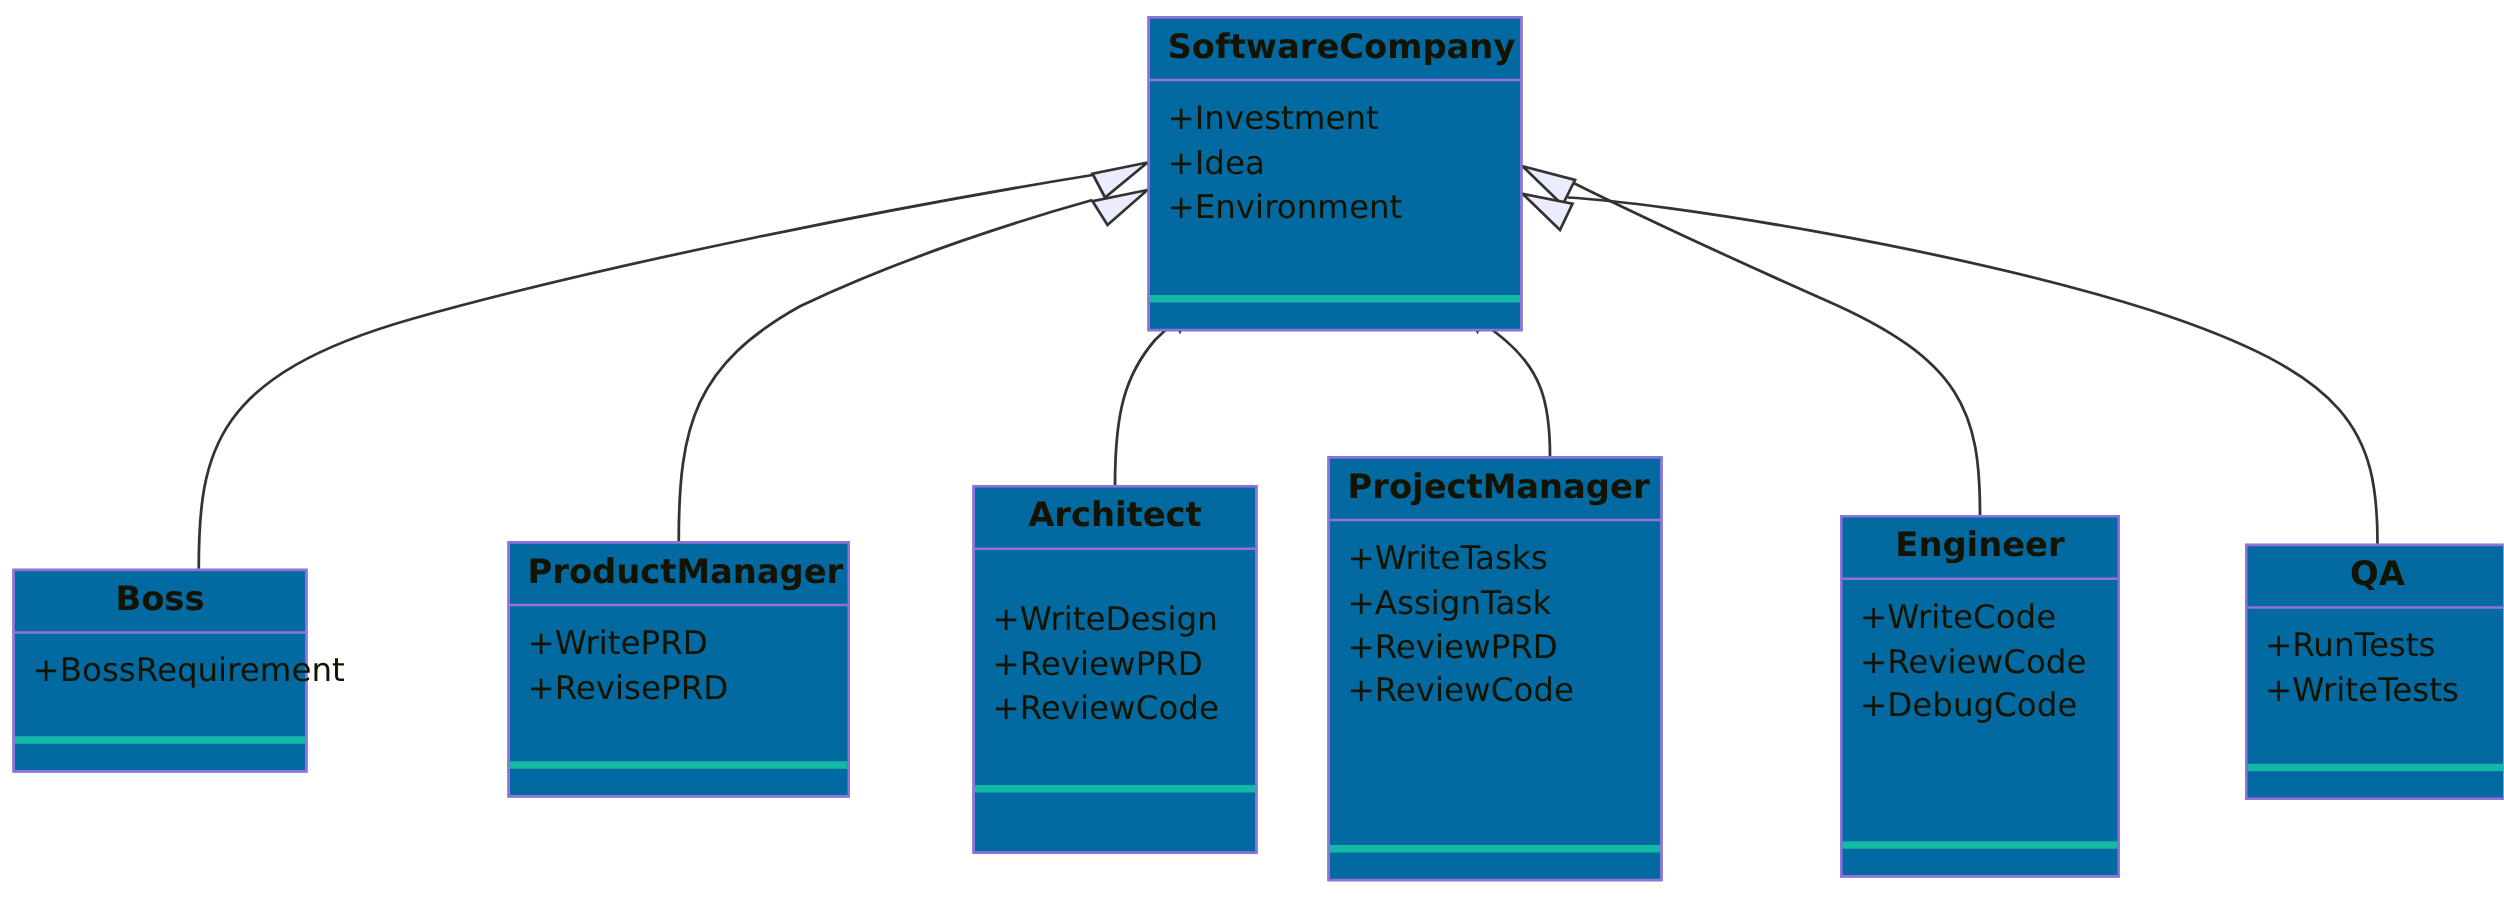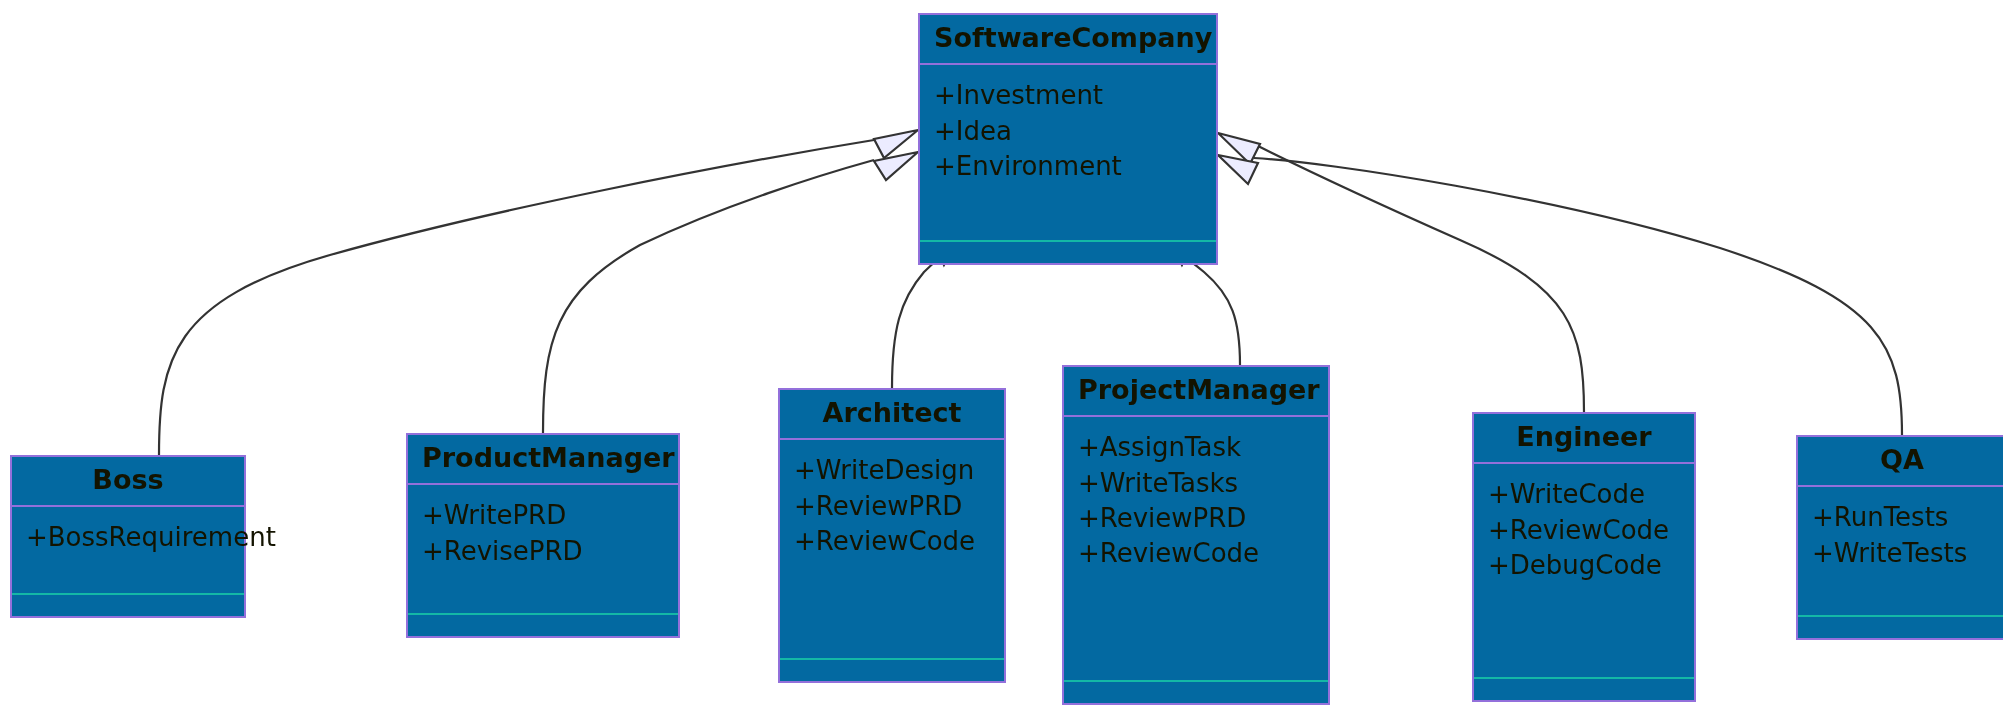--- a/index.html
+++ b/index.html
@@ -36,21 +36,21 @@
     font-size: 27px;
     color: #131300;
     text-align: center;
     padding: 8px 14px 10px 14px;
     border-bottom: 2px solid #9370DB;
     white-space: nowrap;
     line-height: 1.12;
   }
   .class-attrs {
     padding: 13px 30px 14px 14px;
-    border-bottom: 2px solid #14b8a6;
+    border-bottom: 6px solid #14b8a6;
     flex: 1 1 auto;
   }
   .attr-row {
     font-size: 26px;
     color: #131300;
     line-height: 1.36;
     white-space: nowrap;
   }
   .class-methods {
     min-height: 21px;
@@ -99,34 +99,34 @@
         <div class="class-methods"></div>
       </div>
       <div class="uml-class" style="left: 406px; top: 433px; width: 274px; height: 205px;">
         <div class="class-title">ProductManager</div>
         <div class="class-attrs">
           <div class="attr-row">+WritePRD</div>
           <div class="attr-row">+RevisePRD</div>
         </div>
         <div class="class-methods"></div>
       </div>
-      <div class="uml-class" style="left: 778px; top: 388px; width: 228px; height: 295px;">
+      <div class="uml-class" style="left: 778px; top: 388px; width: 228px; height: 295px; gap: 26px;">
         <div class="class-title">Architect</div>
         <div class="class-attrs">
           <div class="attr-row">+WriteDesign</div>
           <div class="attr-row">+ReviewPRD</div>
           <div class="attr-row">+ReviewCode</div>
         </div>
         <div class="class-methods"></div>
       </div>
       <div class="uml-class" style="left: 1062px; top: 365px; width: 268px; height: 340px;">
         <div class="class-title">ProjectManager</div>
         <div class="class-attrs">
+          <div class="attr-row">+WriteTasks</div>
           <div class="attr-row">+AssignTask</div>
-          <div class="attr-row">+WriteTasks</div>
           <div class="attr-row">+ReviewPRD</div>
           <div class="attr-row">+ReviewCode</div>
         </div>
         <div class="class-methods"></div>
       </div>
       <div class="uml-class" style="left: 1472px; top: 412px; width: 224px; height: 290px;">
         <div class="class-title">Engineer</div>
         <div class="class-attrs">
           <div class="attr-row">+WriteCode</div>
           <div class="attr-row">+ReviewCode</div>

